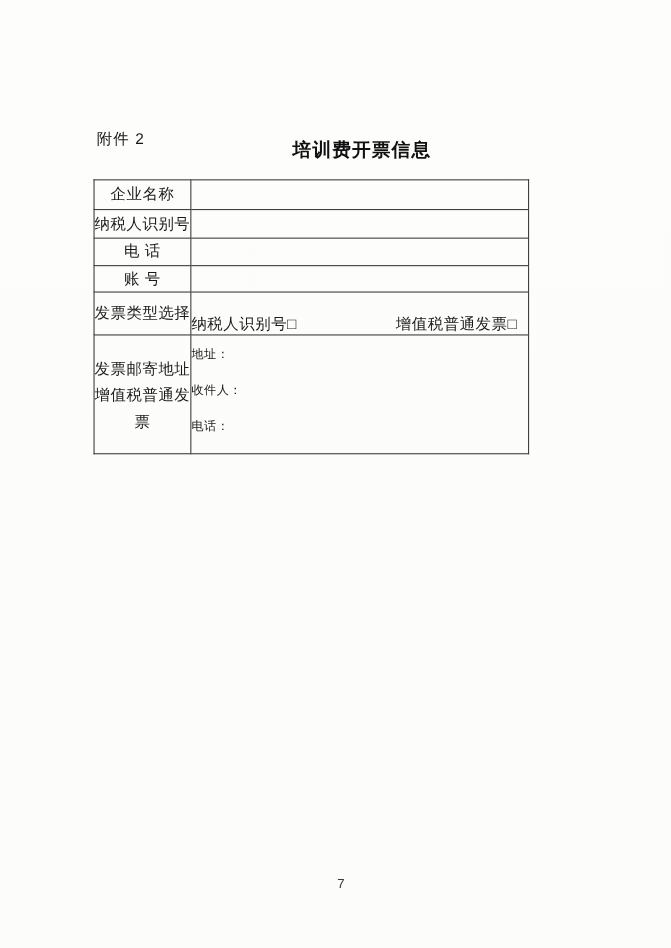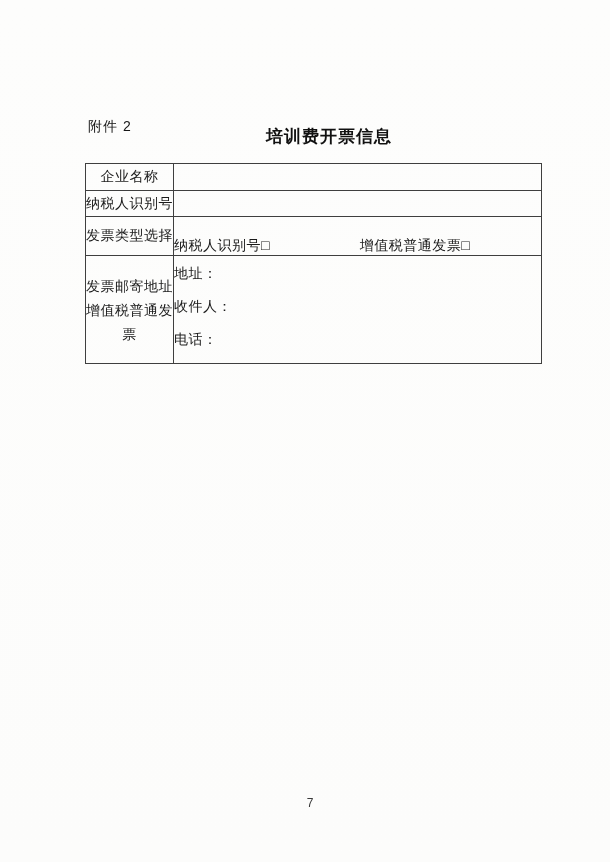--- a/index.html
+++ b/index.html
@@ -35,21 +35,21 @@
     font-size: 17px;
     font-weight: bold;
     letter-spacing: 1px;
     color: #111111;
     margin-left: 33px;
   }
   table.form-table {
     position: absolute;
     left: 85px;
     top: 163px;
-    width: 457px;
+    width: 396px;
     border-collapse: collapse;
     table-layout: fixed;
   }
   table.form-table td {
     border: 1.5px solid #3f3f3f;
     padding: 0;
     vertical-align: middle;
   }
   .col-label { width: 88px; }
   .label-cell {
@@ -70,21 +70,21 @@
   .checkbox-cell {
     font-size: 14px;
     padding-left: 32px;
     white-space: nowrap;
   }
   .opt { display: inline-block; color: #1a1a1a; letter-spacing: 0.5px; }
   .opt2 { margin-left: 86px; margin-top: 20px; }
   .two-line div { line-height: 24px; }
   .mailing-cell { padding: 10px 0 8px 9px; }
   .mailing-cell .field {
-    font-size: 14px;
+    font-size: 11px;
     color: #1a1a1a;
     line-height: 19px;
     margin-bottom: 14px;
     letter-spacing: 0.5px;
   }
   .mailing-cell .field:last-child { margin-bottom: 6px; }
   .page-number {
     position: absolute;
     left: 0;
     top: 796px;
@@ -106,20 +106,28 @@
   <table class="form-table">
     <tbody>
       <tr class="r-std1">
         <td class="label-cell col-label">企业名称</td>
         <td class="value-cell"></td>
       </tr>
       <tr class="r-std2">
         <td class="label-cell col-label">纳税人识别号</td>
         <td class="value-cell"></td>
       </tr>
+      <tr class="r-std4">
+        <td class="label-cell col-label">电  话</td>
+        <td class="value-cell"></td>
+      </tr>
+      <tr class="r-std6">
+        <td class="label-cell col-label">账  号</td>
+        <td class="value-cell"></td>
+      </tr>
       <tr class="r-type">
         <td class="label-cell col-label">发票类型选择</td>
         <td class="value-cell checkbox-cell">
           <span class="opt opt1">纳税人识别号□</span>
           <span class="opt opt2">增值税普通发票□</span>
         </td>
       </tr>
       <tr class="r-mail">
         <td class="label-cell col-label two-line">
           <div>发票邮寄地址</div>

